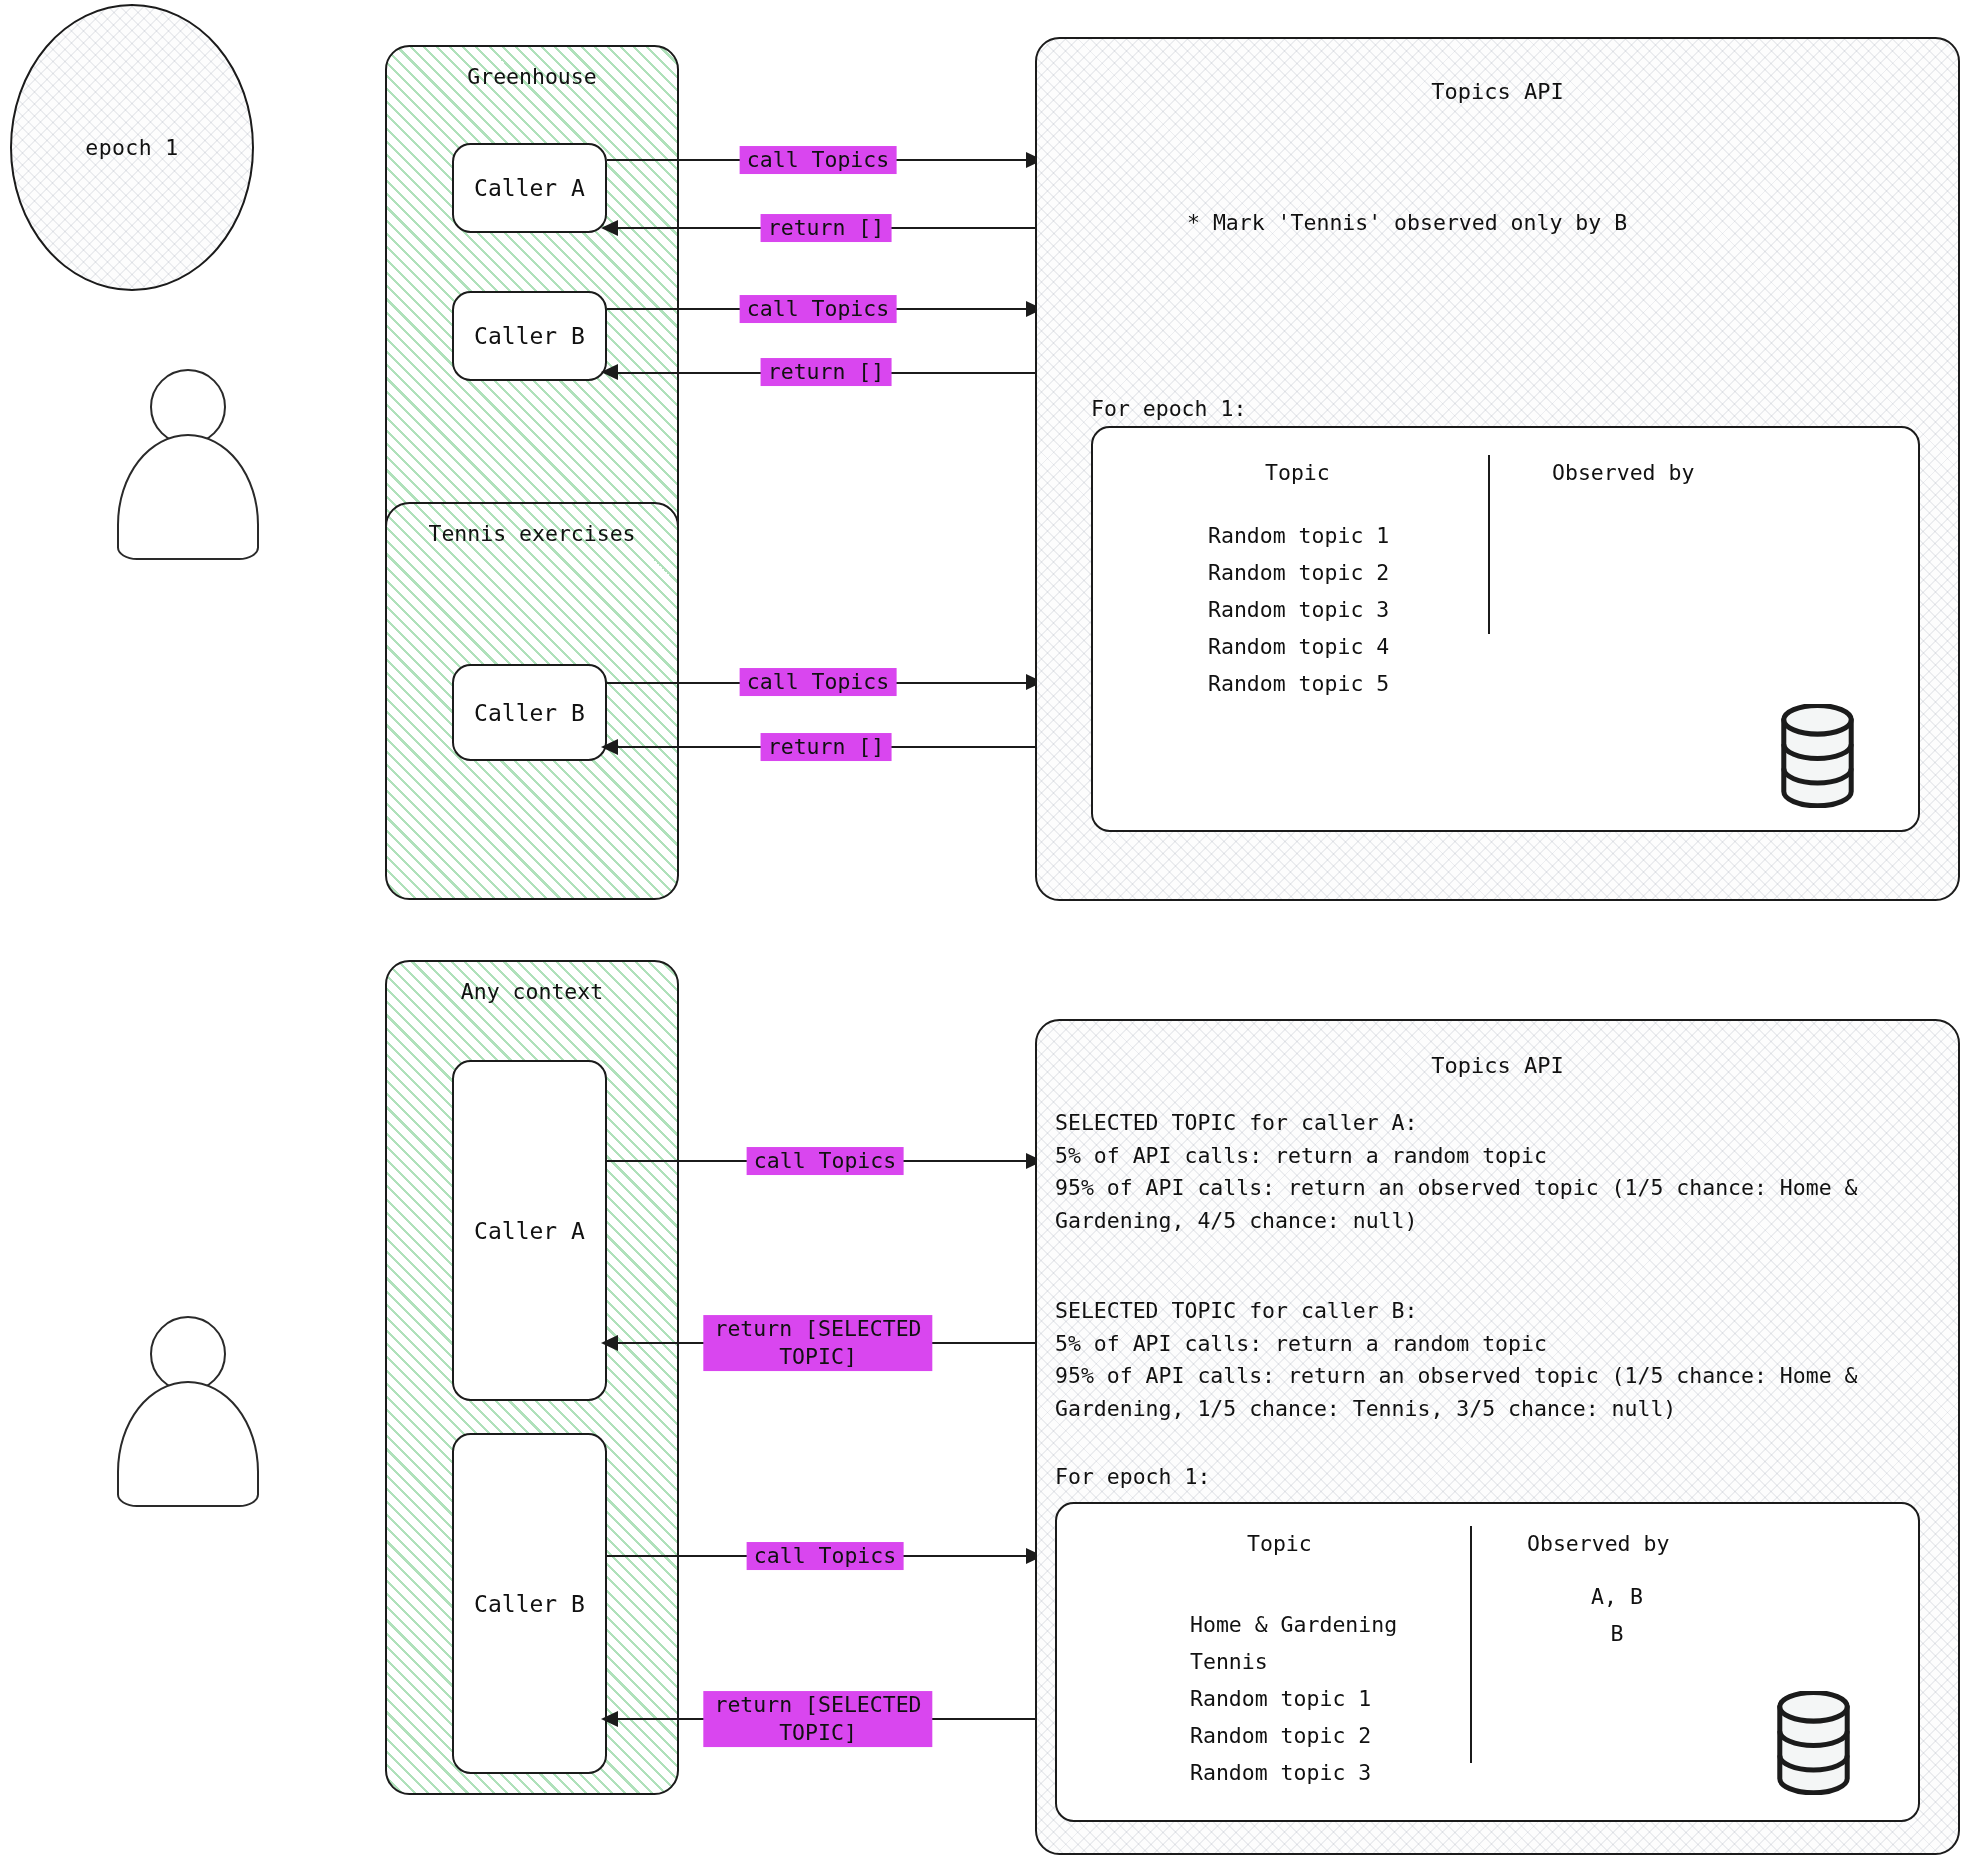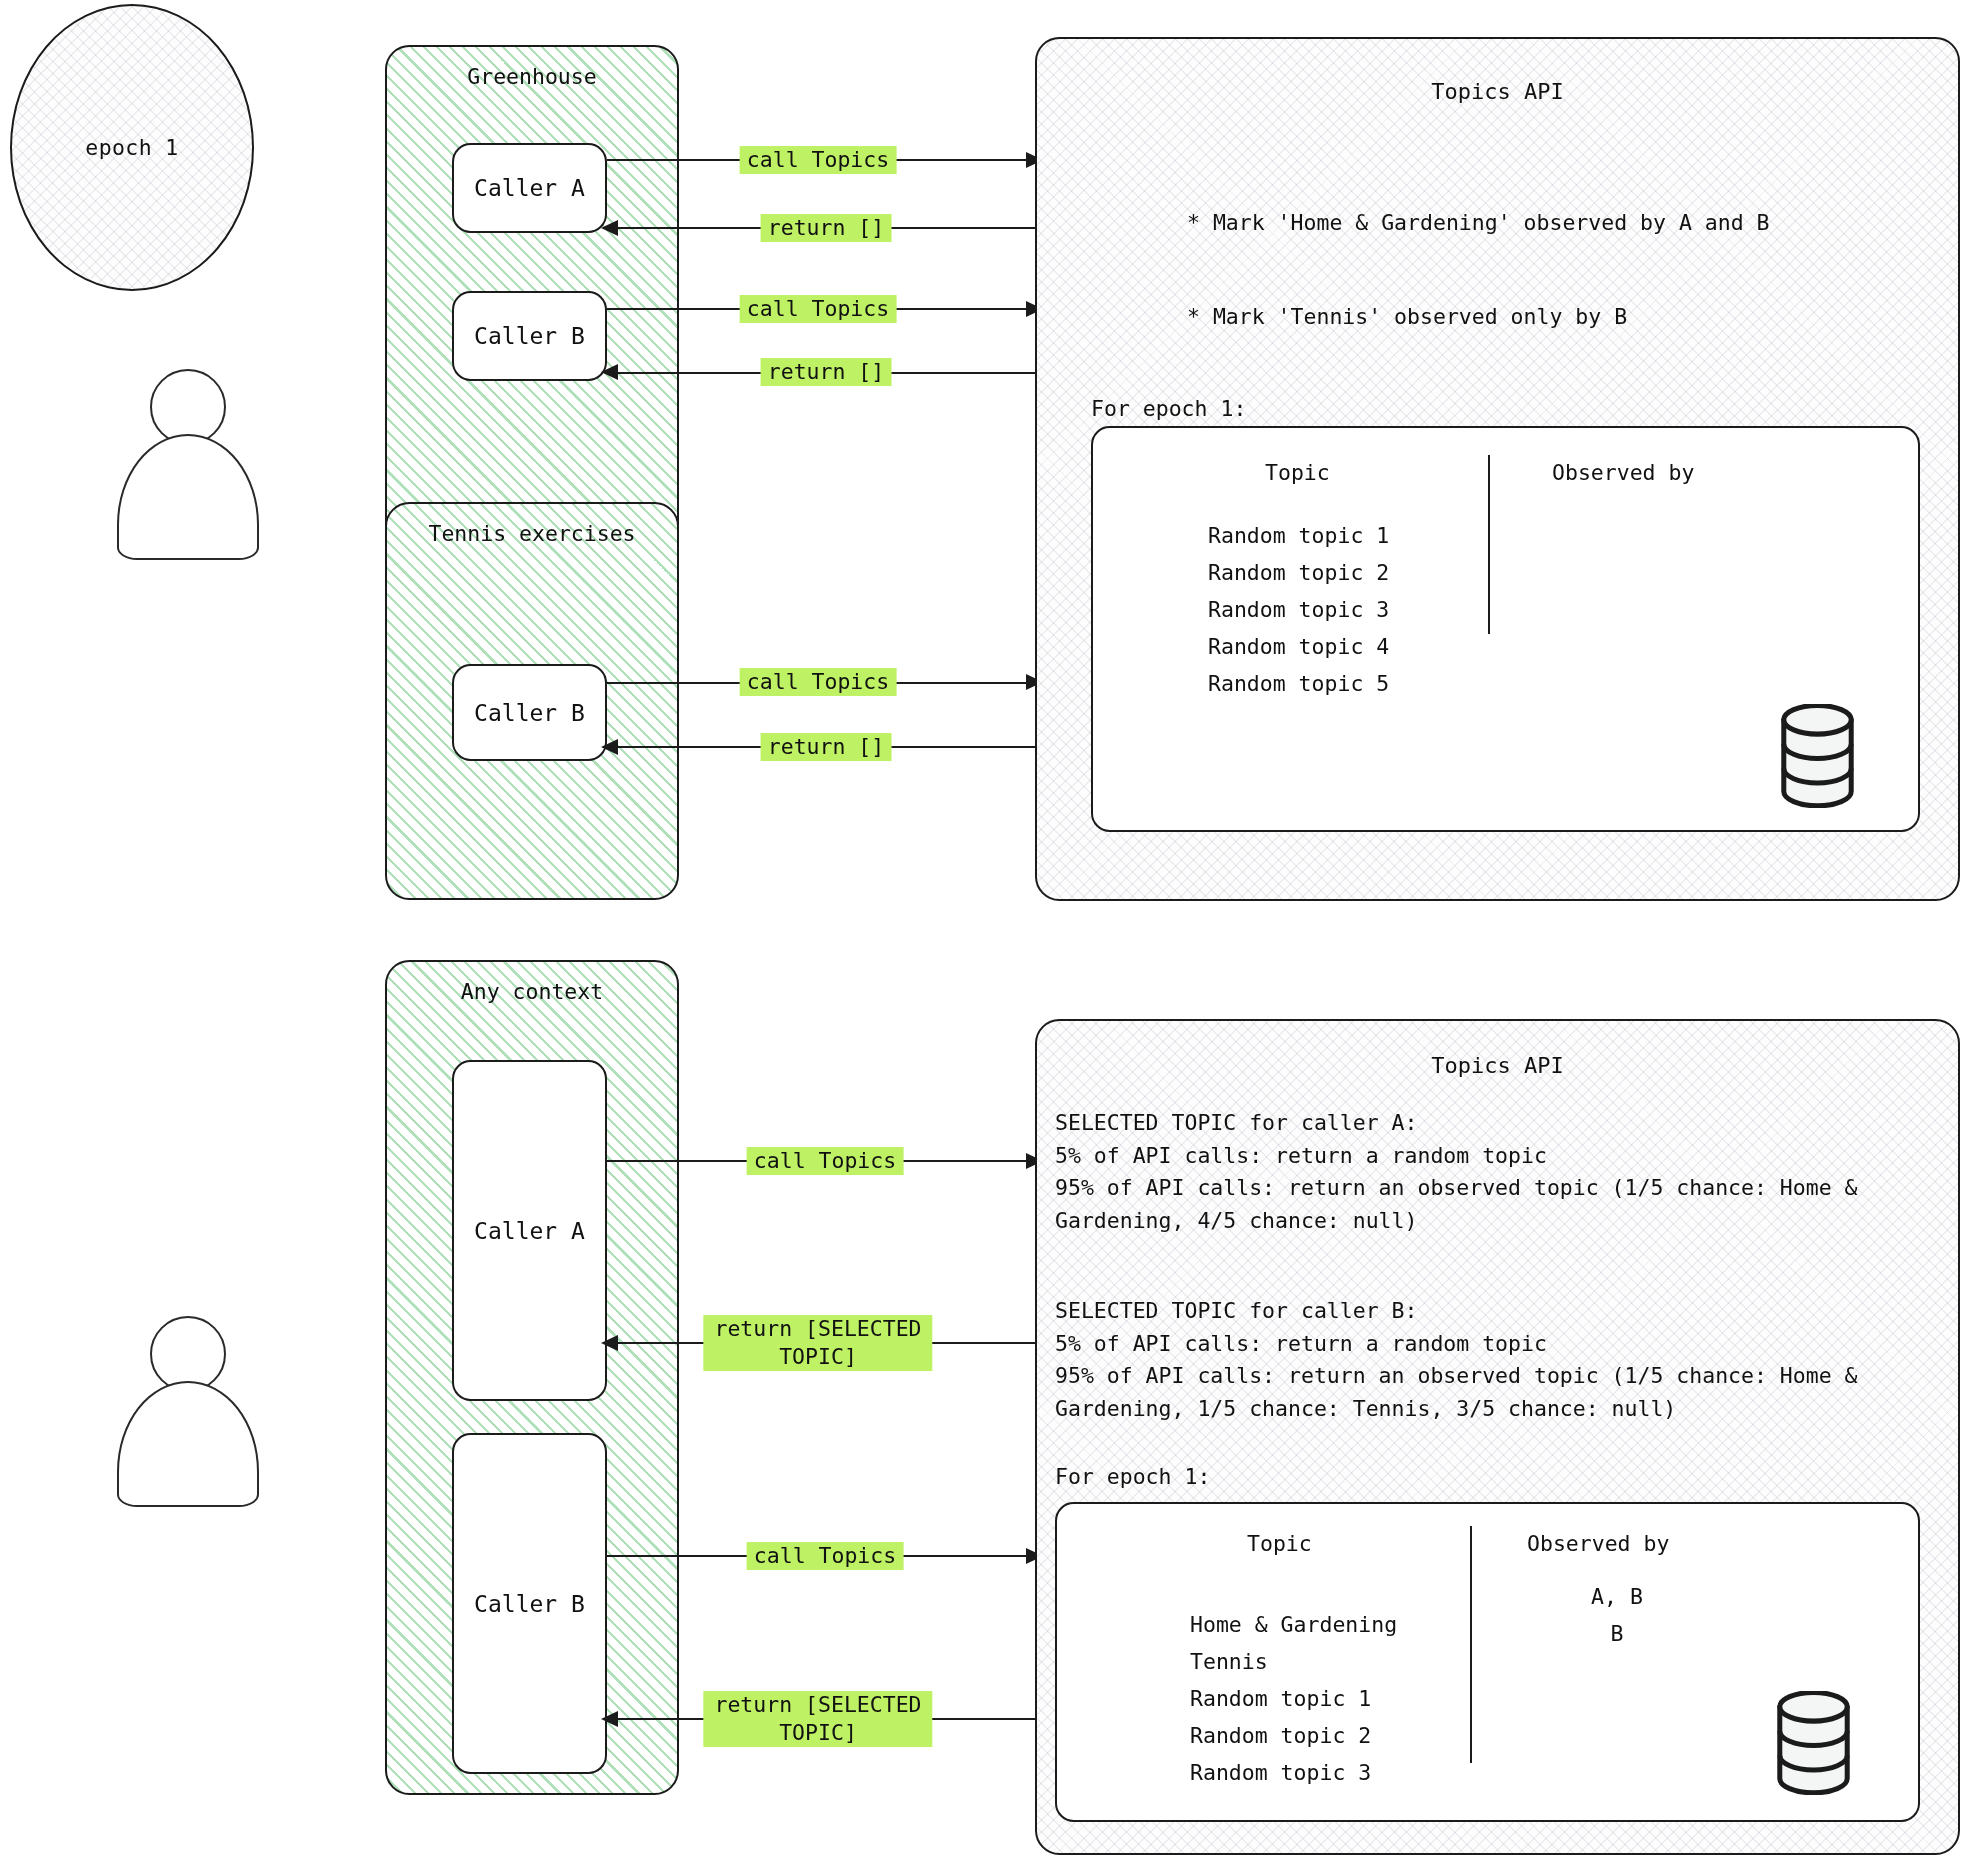--- a/index.html
+++ b/index.html
@@ -132,21 +132,21 @@
     position:absolute;
     width:0;height:0;
     border-top:8.6px solid transparent;
     border-bottom:8.6px solid transparent;
   }
   .arrow-head-r{border-left:17px solid #1b1b1b;}
   .arrow-head-l{border-right:17px solid #1b1b1b;}
   .arrow-label{
     position:absolute;
     font-size:21.5px;
-    background:#bef264;
+    background:#d946ef;
     padding:0 7.2px;
     text-align:center;
     line-height:1.3;
     white-space:nowrap;
     transform:translate(-50%,-50%);
   }
   .arrow-label.two{white-space:normal;width:215px;}
 
   
   .person-head{
@@ -221,21 +221,20 @@
 
   <div class="arrow-line" style="left:618px;top:746px;width:419px;"></div>
   <div class="arrow-head-l" style="left:601px;top:739px;"></div>
   <div class="arrow-label" style="left:826px;top:747px;">return []</div>
 
   <div class="abs rbox hatch-gray" style="left:1035px;top:37px;width:925px;height:864px;">
 
     <div class="api-title">Topics API</div>
 
     <div class="api-bullets" style="left:150px;top:106px;">
-      <div>* Mark 'Home &amp; Gardening' observed by A and B</div>
       <div>* Mark 'Tennis' observed only by B</div>
     </div>
 
     <div class="for-epoch" style="left:54px;top:357px;">For epoch 1:</div>
 
     <div class="abs" style="left:54px;top:387px;width:825px;height:402px;background:#ffffff;border:2.2px solid #1b1b1b;border-radius:18.7px;">
       <div class="tbl-head" style="left:172px;top:32px;">Topic</div>
       <div class="tbl-head" style="left:459px;top:32px;">Observed by</div>
       <div class="vrule" style="left:395px;top:27px;height:179px;"></div>
 

